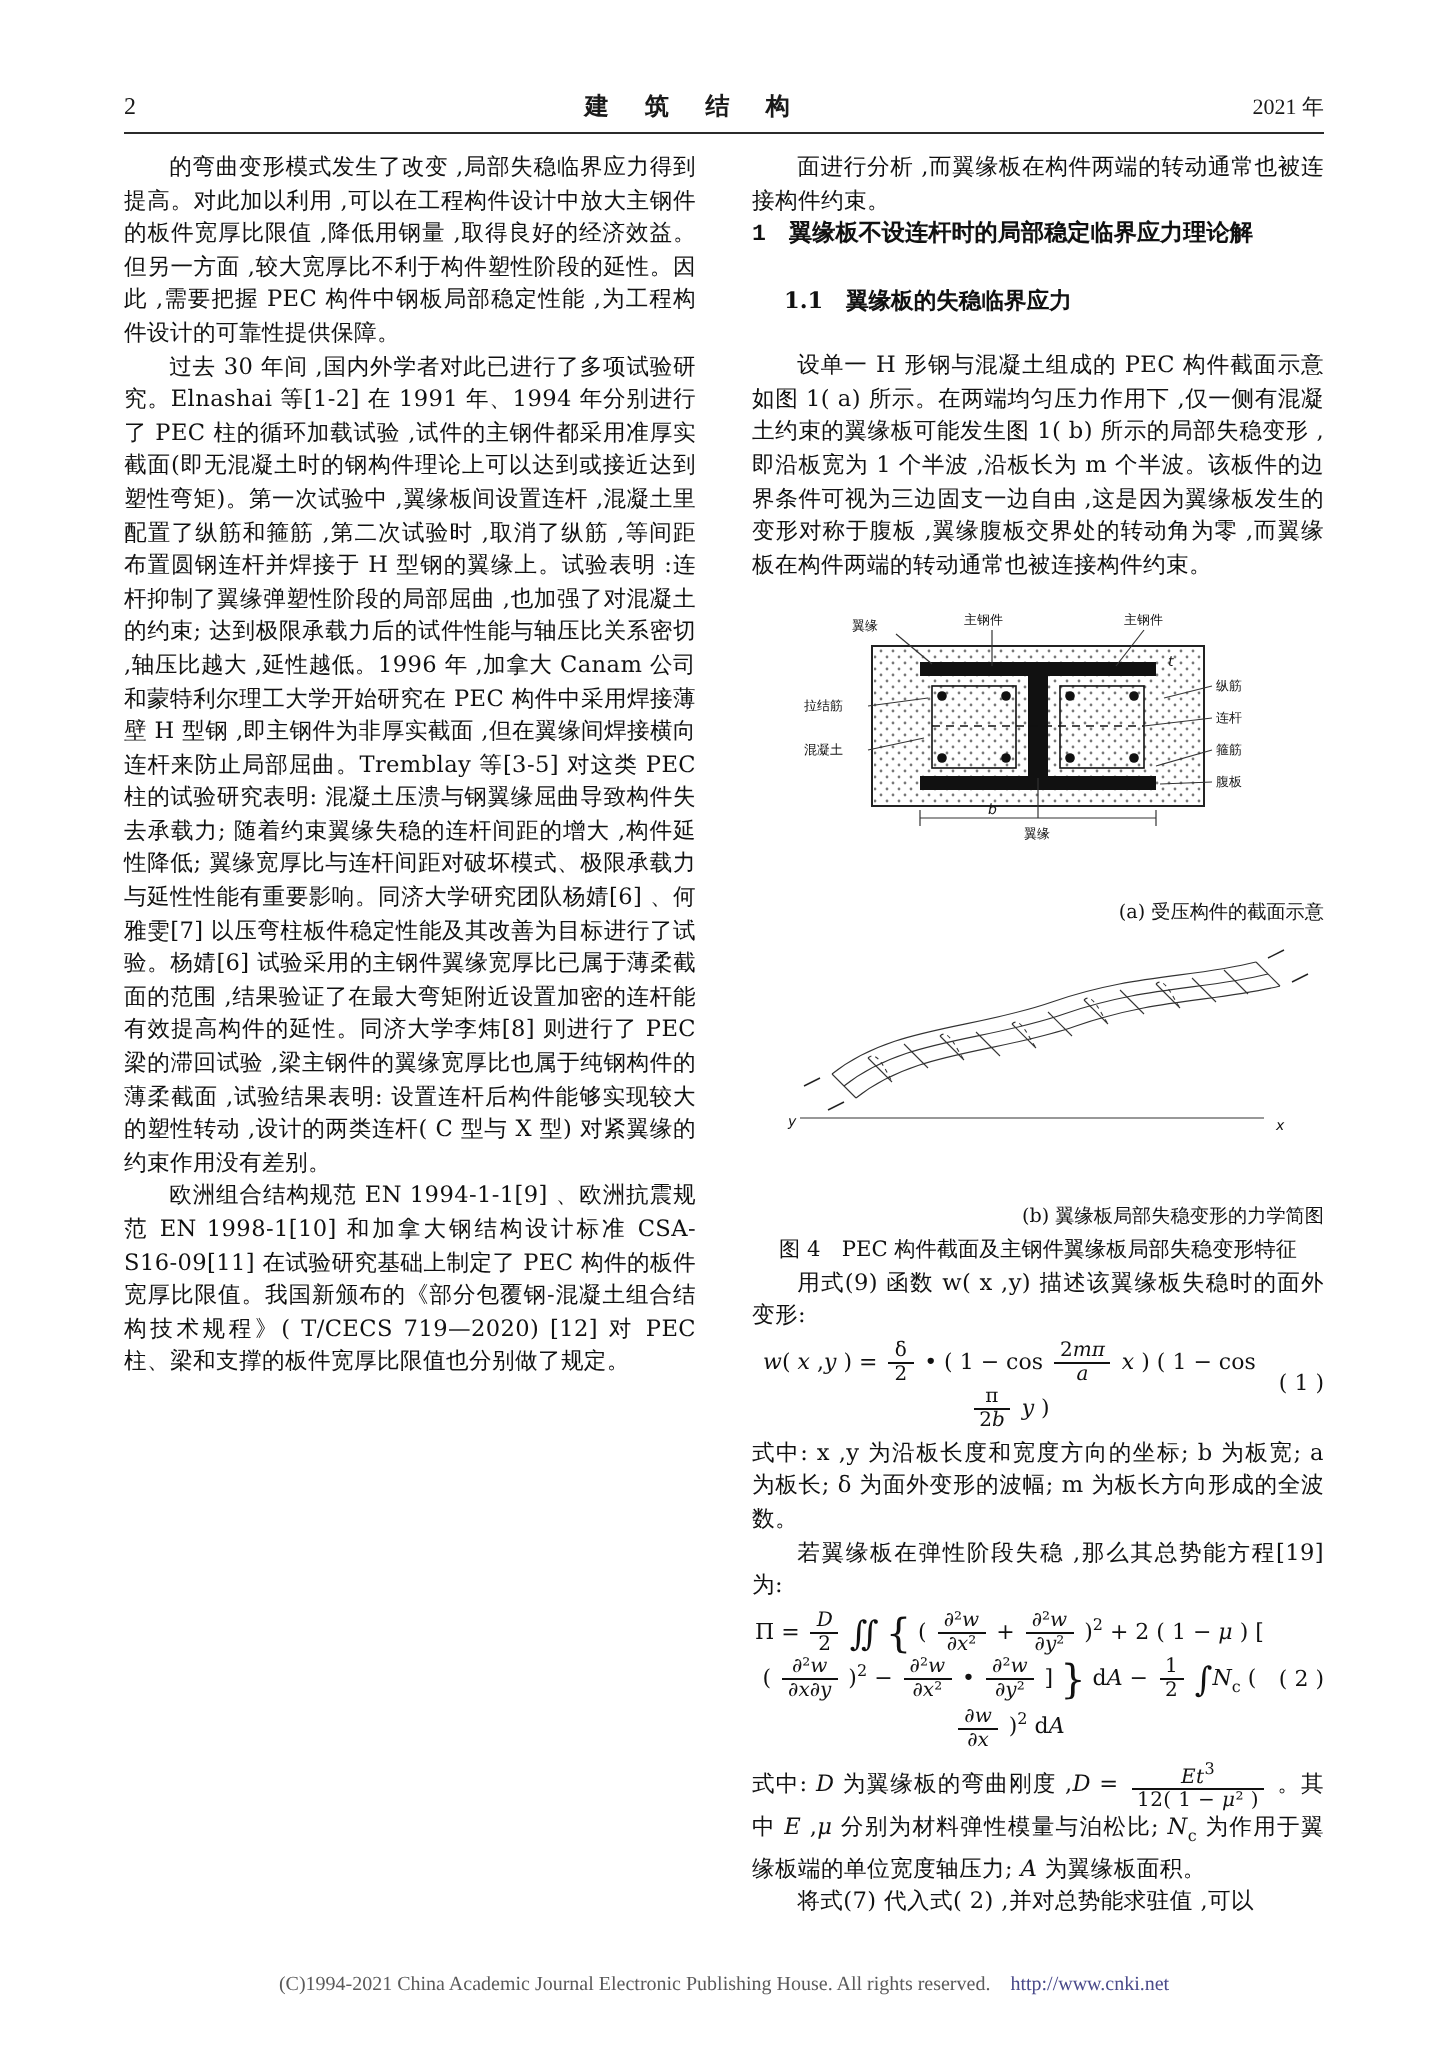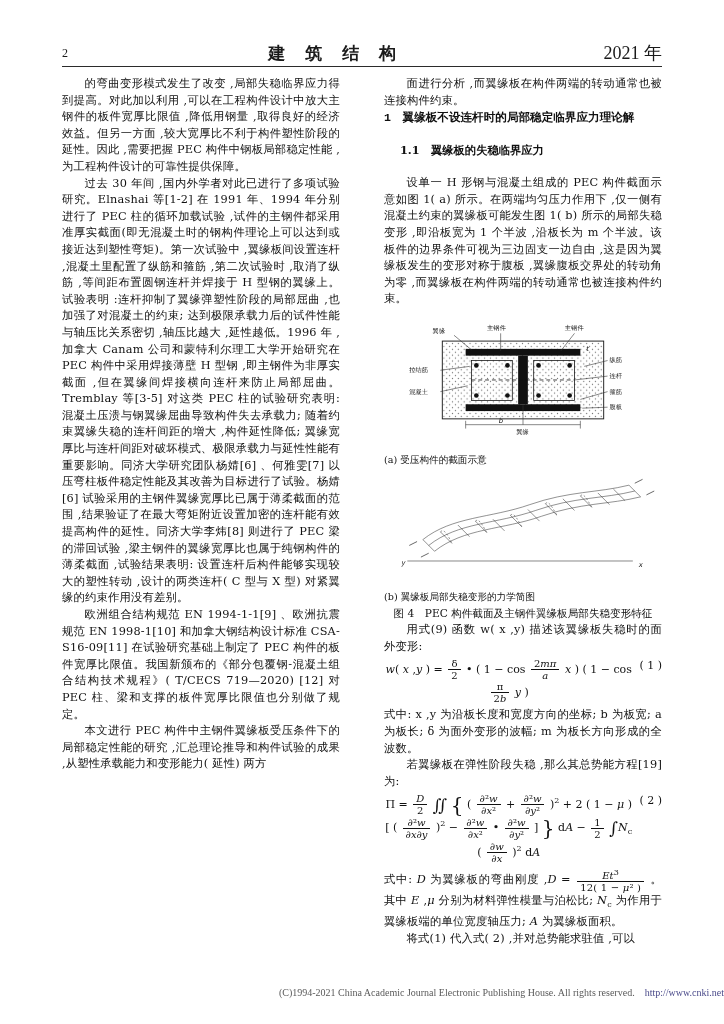--- a/index.html
+++ b/index.html
@@ -27,44 +27,44 @@
     justify-content: space-between;
     font-size: 11.5px;
     color: #1a1a1a;
   }
   .header .page-num {
     font-family: "Liberation Serif", serif;
     font-size: 12px;
   }
   .header .journal {
     font-family: "DejaVu Serif", serif;
-    font-size: 17px;
+    font-size: 12px;
     letter-spacing: 7px;
     font-weight: 600;
   }
   .header .year {
     font-family: "Liberation Serif", serif;
-    font-size: 18px;
+    font-size: 11px;
     text-align: center;
   }
   .rule {
     position: absolute;
     left: 62px;
     right: 62px;
     top: 66px;
     border-top: 1px solid #2b2b2b;
   }
   .columns {
     position: absolute;
     top: 76px;
     left: 62px;
     right: 62px;
     bottom: 74px;
     display: flex;
-    gap: 44px;
+    gap: 28px;
   }
   .col {
     width: 286px;
     font-size: 11.3px;
     line-height: 16.6px;
     color: #111;
     text-align: justify;
   }
   .col p {
     margin: 0;
@@ -99,26 +99,27 @@
     background: #fff;
   }
   .fig-cap {
     font-size: 10.6px;
     text-align: center;
     margin-top: 3px;
     line-height: 14px;
   }
   .fig-subcap {
     font-size: 9.6px;
-    text-align: left;
-    margin-top: 3px;
+    text-align: right;
+    margin-top: 17px;
     line-height: 13px;
   }
   .eq {
     display: flex;
+    align-items: center;
     justify-content: space-between;
     margin: 3px 0 3px 0;
     font-family: "DejaVu Serif", serif;
     font-size: 11px;
   }
   .eq .body {
     flex: 1 1 auto;
     text-align: center;
   }
   .eq .num {
@@ -152,21 +153,21 @@
   }
   .sub {
     font-size: 8px;
     vertical-align: sub;
   }
   .footer {
     position: absolute;
     left: 0;
     right: 0;
     bottom: 26px;
-    text-align: right;
+    text-align: center;
     font-size: 10px;
     color: #5a5a5a;
     font-family: "Liberation Serif", serif;
   }
   .footer .url {
     color: #4a4a8a;
   }
   .bigint {
     font-size: 17px;
     vertical-align: -3px;
@@ -191,21 +192,20 @@
     <span class="year">2021 年</span>
   </div>
   <div class="rule"></div>
 
   <div class="columns">
 
     <div class="col">
       <p>的弯曲变形模式发生了改变 ,局部失稳临界应力得到提高。对此加以利用 ,可以在工程构件设计中放大主钢件的板件宽厚比限值 ,降低用钢量 ,取得良好的经济效益。但另一方面 ,较大宽厚比不利于构件塑性阶段的延性。因此 ,需要把握 PEC 构件中钢板局部稳定性能 ,为工程构件设计的可靠性提供保障。</p>
       <p>过去 30 年间 ,国内外学者对此已进行了多项试验研究。Elnashai 等[1-2] 在 1991 年、1994 年分别进行了 PEC 柱的循环加载试验 ,试件的主钢件都采用准厚实截面(即无混凝土时的钢构件理论上可以达到或接近达到塑性弯矩)。第一次试验中 ,翼缘板间设置连杆 ,混凝土里配置了纵筋和箍筋 ,第二次试验时 ,取消了纵筋 ,等间距布置圆钢连杆并焊接于 H 型钢的翼缘上。试验表明 :连杆抑制了翼缘弹塑性阶段的局部屈曲 ,也加强了对混凝土的约束; 达到极限承载力后的试件性能与轴压比关系密切 ,轴压比越大 ,延性越低。1996 年 ,加拿大 Canam 公司和蒙特利尔理工大学开始研究在 PEC 构件中采用焊接薄壁 H 型钢 ,即主钢件为非厚实截面 ,但在翼缘间焊接横向连杆来防止局部屈曲。Tremblay 等[3-5] 对这类 PEC 柱的试验研究表明: 混凝土压溃与钢翼缘屈曲导致构件失去承载力; 随着约束翼缘失稳的连杆间距的增大 ,构件延性降低; 翼缘宽厚比与连杆间距对破坏模式、极限承载力与延性性能有重要影响。同济大学研究团队杨婧[6] 、何雅雯[7] 以压弯柱板件稳定性能及其改善为目标进行了试验。杨婧[6] 试验采用的主钢件翼缘宽厚比已属于薄柔截面的范围 ,结果验证了在最大弯矩附近设置加密的连杆能有效提高构件的延性。同济大学李炜[8] 则进行了 PEC 梁的滞回试验 ,梁主钢件的翼缘宽厚比也属于纯钢构件的薄柔截面 ,试验结果表明: 设置连杆后构件能够实现较大的塑性转动 ,设计的两类连杆( C 型与 X 型) 对紧翼缘的约束作用没有差别。</p>
       <p>欧洲组合结构规范 EN 1994-1-1[9] 、欧洲抗震规范 EN 1998-1[10] 和加拿大钢结构设计标准 CSA-S16-09[11] 在试验研究基础上制定了 PEC 构件的板件宽厚比限值。我国新颁布的《部分包覆钢-混凝土组合结构技术规程》( T/CECS 719—2020) [12] 对 PEC 柱、梁和支撑的板件宽厚比限值也分别做了规定。</p>
-      <p>本文进行 PEC 构件中主钢件翼缘板受压条件下的局部稳定性能的研究 ,汇总理论推导和构件试验的成果 ,从塑性承载能力和变形能力( 延性) 两方</p>
     </div>
 
     <div class="col">
       <p>面进行分析 ,而翼缘板在构件两端的转动通常也被连接构件约束。</p>
       <h3>1　翼缘板不设连杆时的局部稳定临界应力理论解</h3>
       <h4>1.1　翼缘板的失稳临界应力</h4>
       <p>设单一 H 形钢与混凝土组成的 PEC 构件截面示意如图 1( a) 所示。在两端均匀压力作用下 ,仅一侧有混凝土约束的翼缘板可能发生图 1( b) 所示的局部失稳变形 ,即沿板宽为 1 个半波 ,沿板长为 m 个半波。该板件的边界条件可视为三边固支一边自由 ,这是因为翼缘板发生的变形对称于腹板 ,翼缘腹板交界处的转动角为零 ,而翼缘板在构件两端的转动通常也被连接构件约束。</p>
 
       <div class="figure">
         <svg class="fig-box" width="286" height="130" viewBox="0 0 286 130">
@@ -359,21 +359,21 @@
           )<span class="sup">2</span> d<span class="ital">A</span>
         </span>
         <span class="num">( 2 )</span>
       </div>
 
       <p class="noindent">
         式中: <span class="ital">D</span> 为翼缘板的弯曲刚度 ,<span class="ital">D</span> =
         <span class="frac"><span class="top"><span class="ital">Et</span><span class="sup">3</span></span><span class="bot">12( 1 − <span class="ital">μ</span>² )</span></span>
         。其中 <span class="ital">E</span> ,<span class="ital">μ</span> 分别为材料弹性模量与泊松比; <span class="ital">N</span><span class="sub">c</span> 为作用于翼缘板端的单位宽度轴压力; <span class="ital">A</span> 为翼缘板面积。
       </p>
-      <p>将式(1) 代入式( 2) ,并对总势能求驻值 ,可以</p>
+      <p>将式(7) 代入式( 2) ,并对总势能求驻值 ,可以</p>
     </div>
   </div>
 
   <div class="footer">
     <span>(C)1994-2021 China Academic Journal Electronic Publishing House. All rights reserved.</span>
     &nbsp;&nbsp;
     <span class="url">http://www.cnki.net</span>
   </div>
 
 </div>

